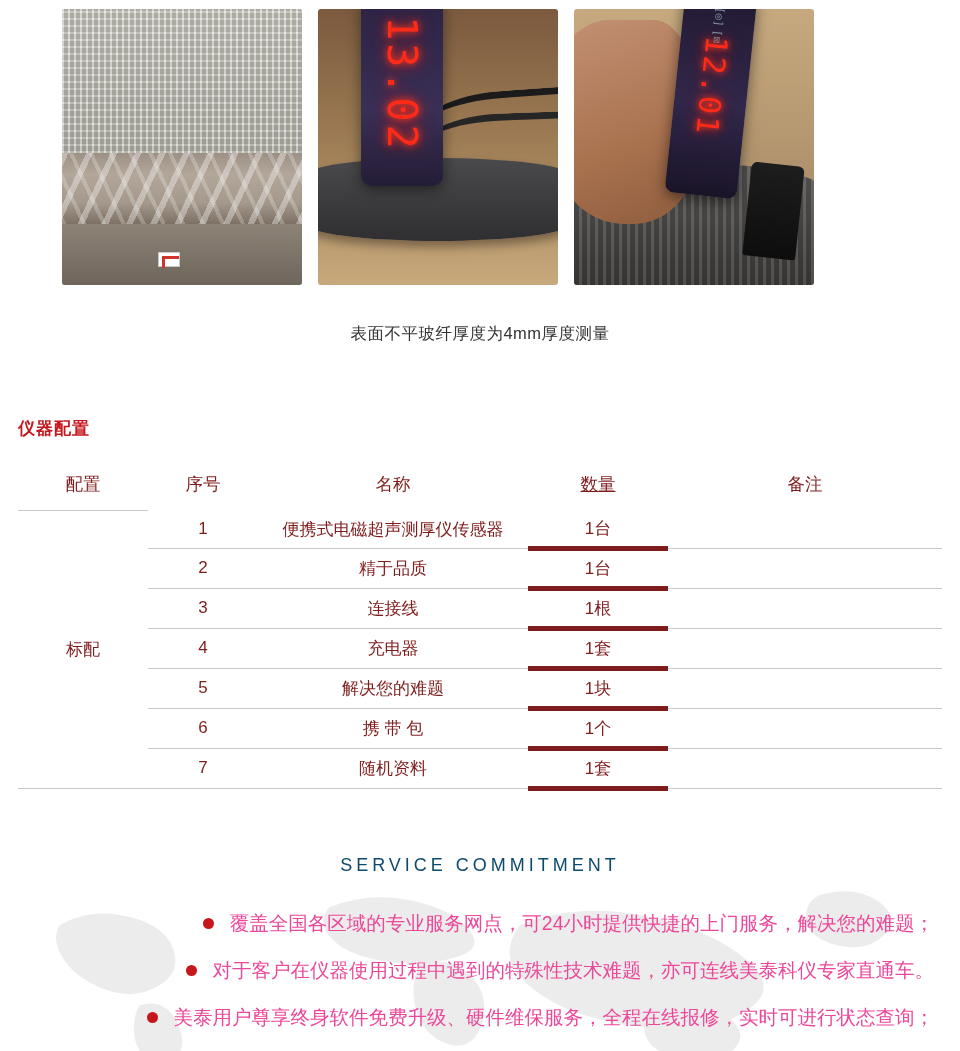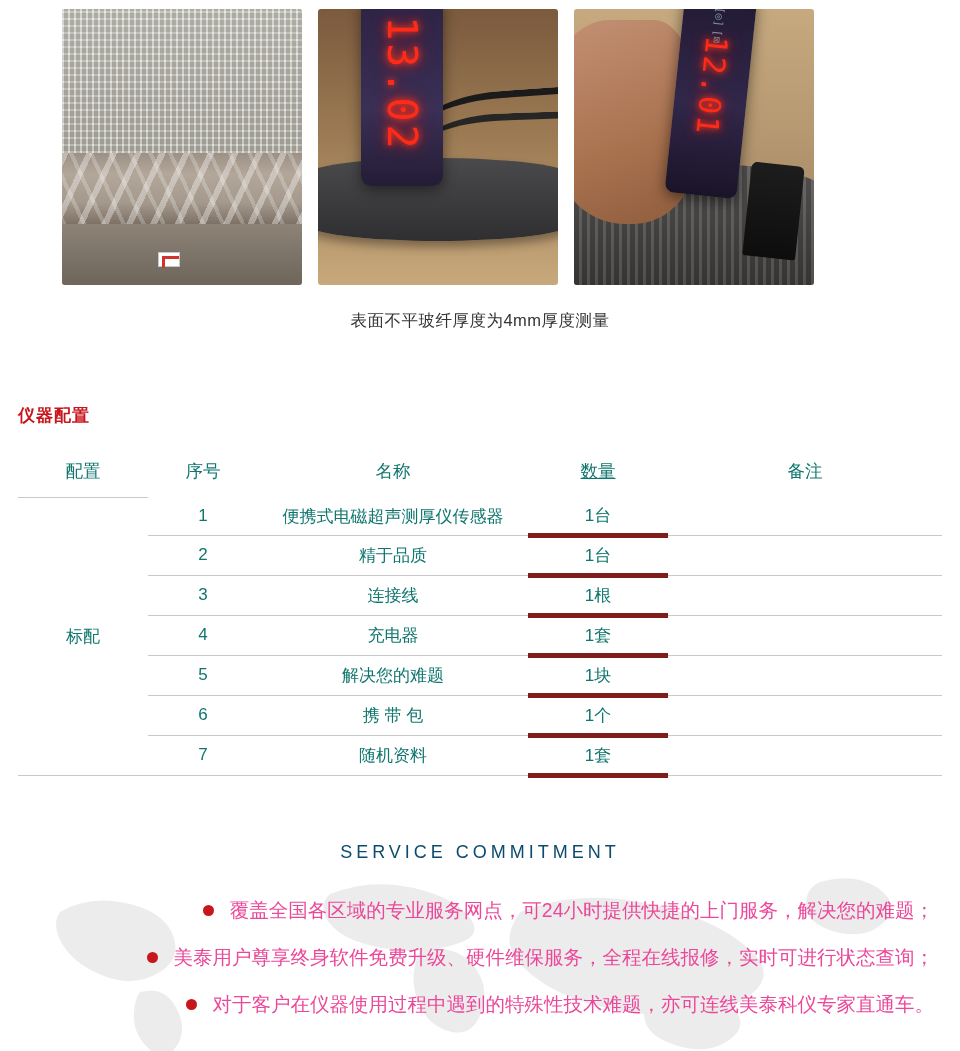--- a/index.html
+++ b/index.html
@@ -147,40 +147,40 @@
     position: absolute; right: 6%; top: 56%; width: 22%; height: 34%;
     background: linear-gradient(180deg,#1d1d1d,#0d0d0d);
     border-radius: 6px 6px 3px 3px;
     transform: rotate(6deg);
   }
 
   .caption {
     text-align: center;
     font-size: 16.5px;
     color: #333;
-    margin-top: 25px;
+    margin-top: 38px;
     letter-spacing: .5px;
   }
 
   
   .section-title {
     margin: 72px 0 0 18px;
     font-size: 17px;
     font-weight: bold;
     color: #c8161d;
     letter-spacing: 1px;
   }
 
   
   .config-table {
     width: 924px;
     margin: 24px auto 3px auto;
     border-collapse: collapse;
     font-size: 17px;
-    color: #0f766e;
+    color: #7f1d1d;
   }
   .config-table th {
     font-weight: normal;
     padding: 8px 0 14px 0;
     text-align: center;
     font-size: 17.5px;
   }
   .config-table td {
     text-align: center;
     padding: 6px 0;
@@ -367,22 +367,22 @@
 
     <div class="commit-en">SERVICE COMMITMENT</div>
 
     <ul class="bullets">
       <li>
         <span class="dot"></span>
         <span>覆盖全国各区域的专业服务网点，可24小时提供快捷的上门服务，解决您的难题；</span>
       </li>
       <li>
         <span class="dot"></span>
-        <span>美泰用户尊享终身软件免费升级、硬件维保服务，全程在线报修，实时可进行状态查询；</span>
+        <span>对于客户在仪器使用过程中遇到的特殊性技术难题，亦可连线美泰科仪专家直通车。</span>
       </li>
       <li>
         <span class="dot"></span>
-        <span>对于客户在仪器使用过程中遇到的特殊性技术难题，亦可连线美泰科仪专家直通车。</span>
+        <span>美泰用户尊享终身软件免费升级、硬件维保服务，全程在线报修，实时可进行状态查询；</span>
       </li>
     </ul>
   </div>
 
 </div>
 
 </body></html>

